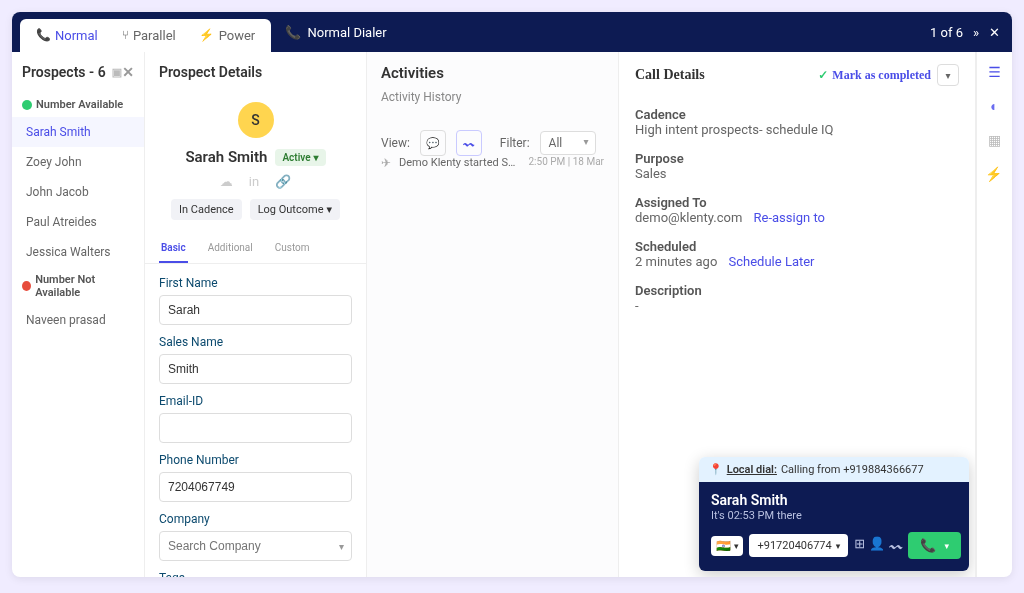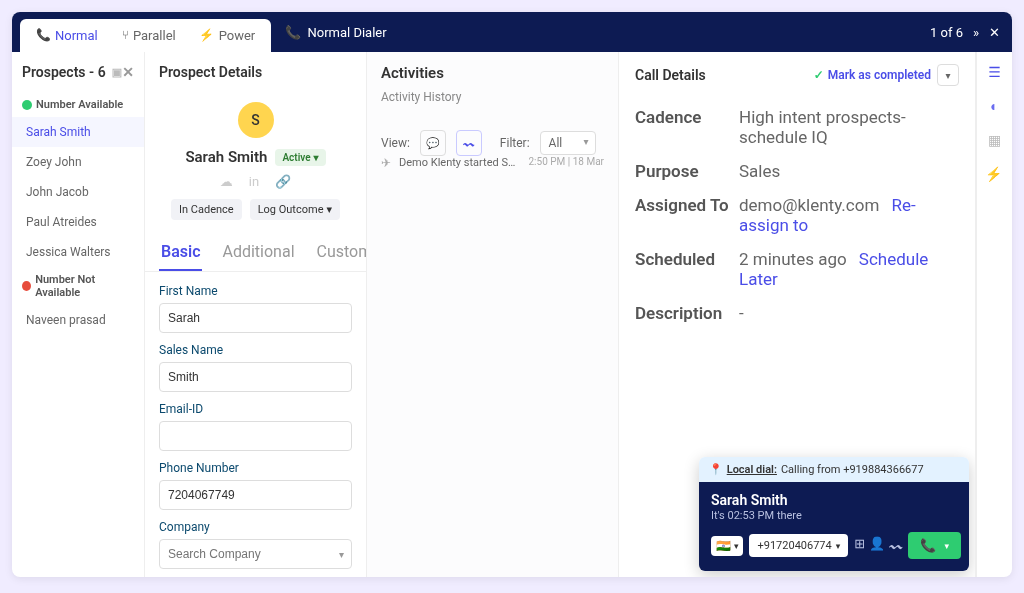--- a/index.html
+++ b/index.html
@@ -34,21 +34,21 @@
 .details-hdr { font-weight: 600; padding: 12px 14px; font-size: 14px; }
 .avatar-wrap { text-align: center; padding: 10px 0 4px; }
 .avatar { width: 36px; height: 36px; border-radius: 50%; background: #ffd54f; display: inline-flex; align-items: center; justify-content: center; color: #333; font-weight: 500; font-size: 14px; }
 .name-row { display: flex; align-items: center; justify-content: center; gap: 8px; margin-top: 6px; }
 .p-name { font-weight: 600; font-size: 15px; }
 .status-pill { font-size: 10px; background: #e8f5e9; color: #2e7d32; padding: 3px 7px; border-radius: 4px; font-weight: 600; display: inline-flex; align-items: center; gap: 3px; }
 .social-row { display: flex; justify-content: center; gap: 16px; margin-top: 8px; color: #ccc; font-size: 13px; }
 .badge-row { display: flex; justify-content: center; gap: 8px; margin-top: 10px; }
 .badge { background: #f1f2f6; font-size: 11px; padding: 4px 8px; border-radius: 4px; display: inline-flex; align-items: center; gap: 3px; }
 .subtabs { display: flex; gap: 18px; border-bottom: 1px solid #eee; padding: 0 14px; margin-top: 14px; }
-.subtab { padding: 8px 2px; font-size: 16px; color: #999; cursor: pointer; border-bottom: 2px solid transparent; }
+.subtab { padding: 8px 2px; font-size: 10px; color: #999; cursor: pointer; border-bottom: 2px solid transparent; }
 .subtab.active { color: #4a4de7; border-bottom-color: #4a4de7; font-weight: 600; }
 .form { padding: 12px 14px; }
 .fld-label { font-size: 12px; color: #0c4a6e; margin-bottom: 5px; margin-top: 10px; }
 .fld-label:first-child { margin-top: 0; }
 .fld-input { width: 100%; border: 1px solid #ddd; border-radius: 4px; padding: 7px 8px; font-size: 12px; color: #333; }
 .fld-select { position: relative; }
 .fld-select .caret { position: absolute; right: 8px; top: 50%; transform: translateY(-50%); color: #999; font-size: 10px; }
 
 
 .activities { width: 252px; padding: 12px 14px; background: #fcfcfd; }
@@ -59,25 +59,25 @@
 .view-btn.active { color: #4a4de7; border-color: #c9caff; }
 .filter-sel { border: 1px solid #ddd; border-radius: 4px; padding: 4px 22px 4px 8px; font-size: 12px; position: relative; background: #fff; min-width: 56px; }
 .filter-sel::after { content: "▾"; position: absolute; right: 6px; color: #999; font-size: 10px; }
 .act-item { display: flex; gap: 8px; font-size: 11px; color: #666; align-items: flex-start; }
 .act-icon { color: #aaa; font-size: 12px; }
 .act-text { flex: 1; white-space: nowrap; overflow: hidden; text-overflow: ellipsis; }
 .act-time { color: #aaa; font-size: 10px; white-space: nowrap; }
 
 
 .calldetails { flex: 1; padding: 12px 16px; position: relative; }
-.cd-hdr { display: flex; align-items: center; margin-bottom: 14px; }
+.cd-hdr { display: flex; align-items: center; margin-bottom: 14px; font-family: Liberation Serif, serif; }
 .cd-title { font-weight: 600; font-size: 14px; }
 .cd-complete { margin-left: auto; color: #4a4de7; font-size: 12px; font-weight: 600; display: flex; align-items: center; gap: 4px; }
 .cd-drop { border: 1px solid #ddd; border-radius: 4px; width: 22px; height: 22px; display: inline-flex; align-items: center; justify-content: center; margin-left: 6px; font-size: 10px; color: #666; }
-.cd-row { display: flex; font-size: 17px; padding: 7px 0; }
+.cd-row { display: flex; font-size: 13px; padding: 7px 0; flex-direction: column; }
 .cd-label { width: 104px; color: #555; font-weight: 600; }
 .cd-val { flex: 1; color: #666; }
 .cd-link { color: #4a4de7; margin-left: 8px; cursor: pointer; }
 
 
 .rail { width: 36px; border-left: 1px solid #eee; display: flex; flex-direction: column; align-items: center; padding-top: 12px; gap: 18px; color: #bbb; font-size: 14px; }
 .rail .ractive { color: #4a4de7; }
 
 
 .call-widget { position: absolute; right: 6px; bottom: 6px; width: 270px; border-radius: 6px; overflow: hidden; box-shadow: 0 4px 16px rgba(0,0,0,0.2); font-size: 12px; }

